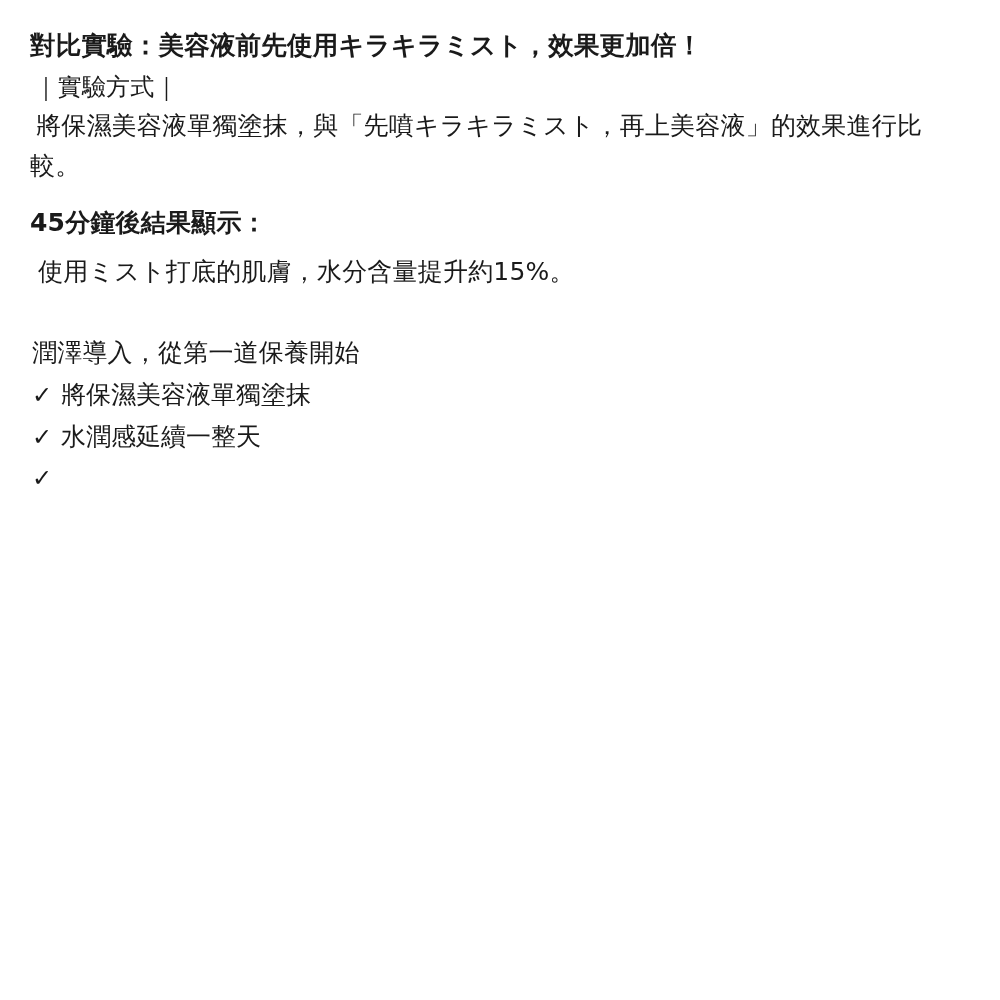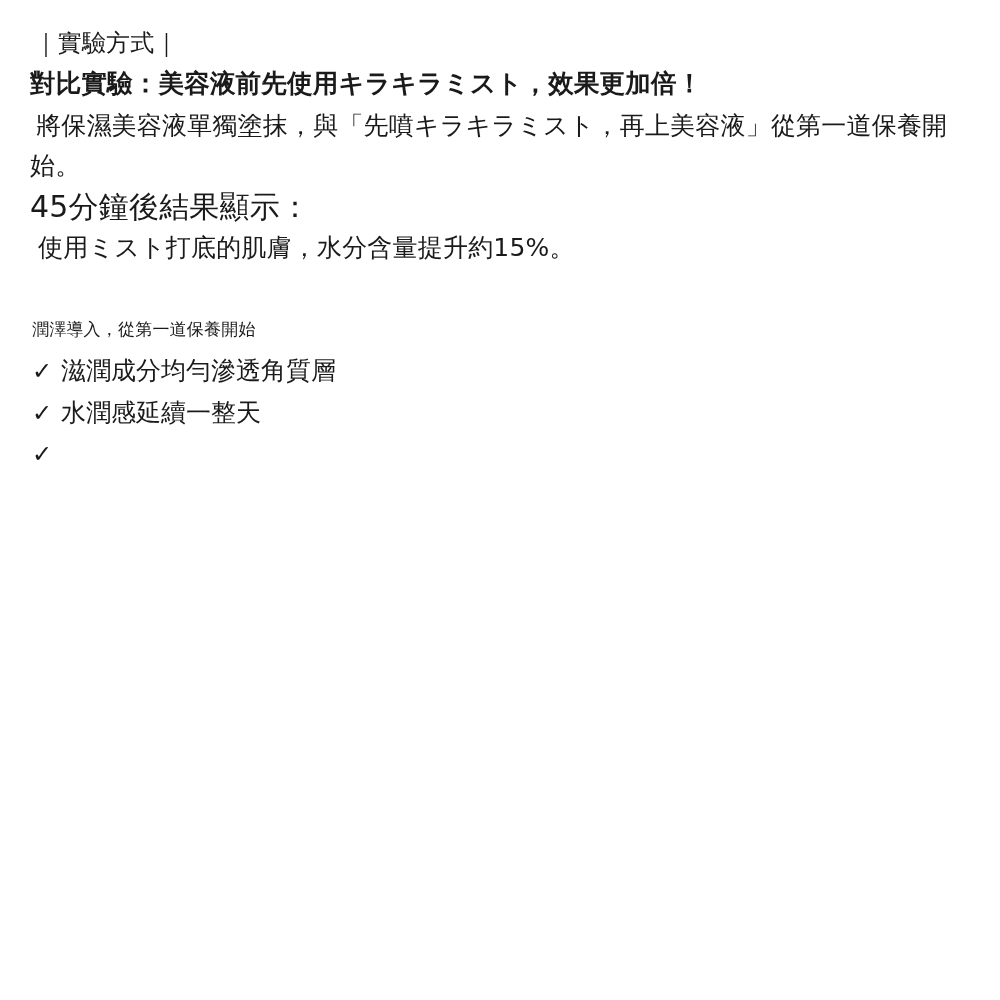--- a/index.html
+++ b/index.html
@@ -37,35 +37,36 @@
     font-size: 24px;
     line-height: 38px;
     padding-left: 4px;
   }
   .body-block {
     font-size: 25px;
     line-height: 40px;
     text-indent: 6px;
   }
   .result-head {
-    font-weight: 400;
-    font-size: 30px;
+    font-weight: 700;
+    font-size: 25px;
     line-height: 42px;
-    margin-top: 0;
+    margin-top: 16px;
   }
   .result-text {
     font-size: 25px;
     line-height: 40px;
     text-indent: 8px;
+    margin-top: 8px;
   }
   .gap {
     height: 40px;
   }
   .section-head {
-    font-size: 17px;
+    font-size: 25px;
     line-height: 42px;
     padding-left: 2px;
   }
   .check-list {
     list-style: none;
     margin: 0;
     padding: 0;
   }
   .check-item {
     font-size: 25px;
@@ -79,38 +80,38 @@
     font-size: 24px;
     margin-right: 9px;
     display: inline-block;
   }
 </style>
 </head>
 <body>
 
 <div class="page">
 
+  <div class="line title">對比實驗：美容液前先使用キラキラミスト，效果更加倍！</div>
+
   <div class="line method-label">｜實驗方式｜</div>
 
-  <div class="line title">對比實驗：美容液前先使用キラキラミスト，效果更加倍！</div>
-
-  <div class="line body-block">將保濕美容液單獨塗抹，與「先噴キラキラミスト，再上美容液」從第一道保養開始。</div>
+  <div class="line body-block">將保濕美容液單獨塗抹，與「先噴キラキラミスト，再上美容液」的效果進行比較。</div>
 
   <div class="line result-head">45分鐘後結果顯示：</div>
 
   <div class="line result-text">使用ミスト打底的肌膚，水分含量提升約15%。</div>
 
   <div class="gap"></div>
 
   <div class="line section-head">潤澤導入，從第一道保養開始</div>
 
   <ul class="check-list">
     <li class="check-item">
       <span class="check-mark">✓</span>
-      <span>滋潤成分均勻滲透角質層</span>
+      <span>將保濕美容液單獨塗抹</span>
     </li>
     <li class="check-item">
       <span class="check-mark">✓</span>
       <span>水潤感延續一整天</span>
     </li>
     <li class="check-item">
       <span class="check-mark">✓</span>
     </li>
   </ul>
 

